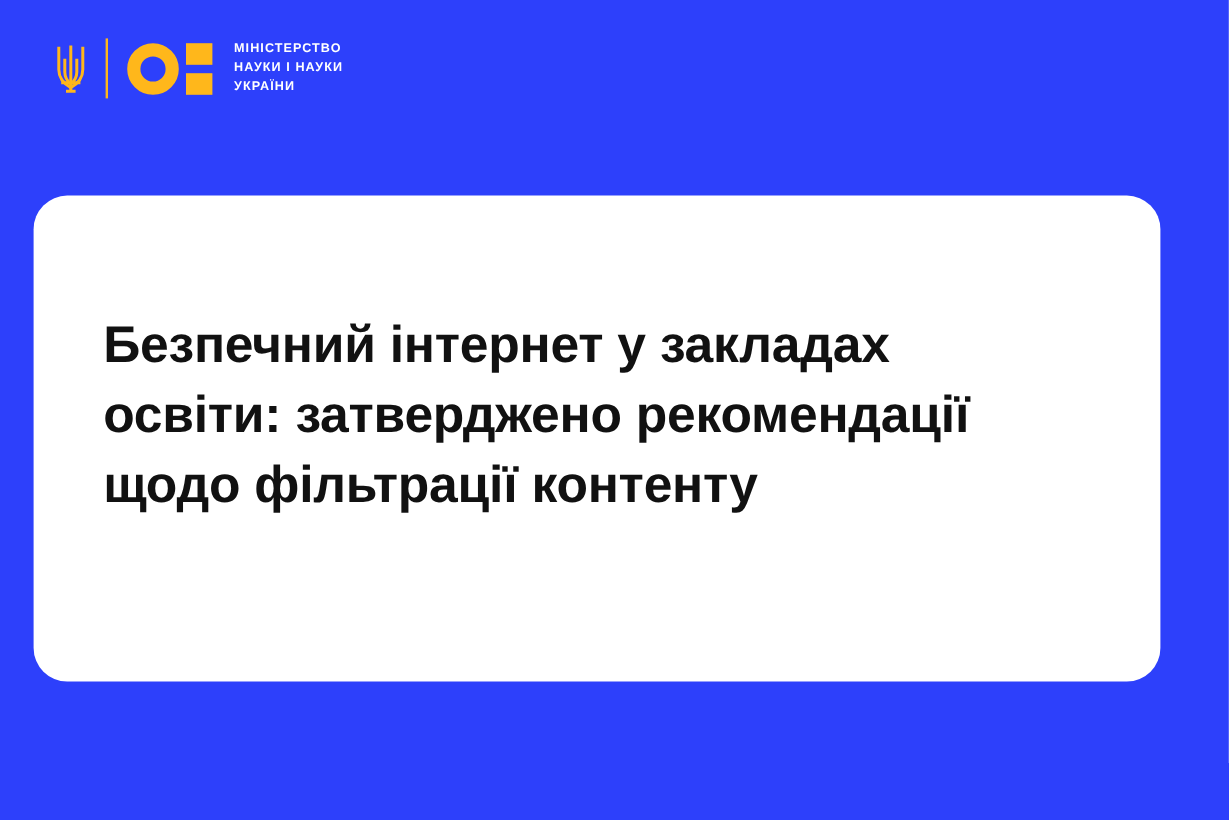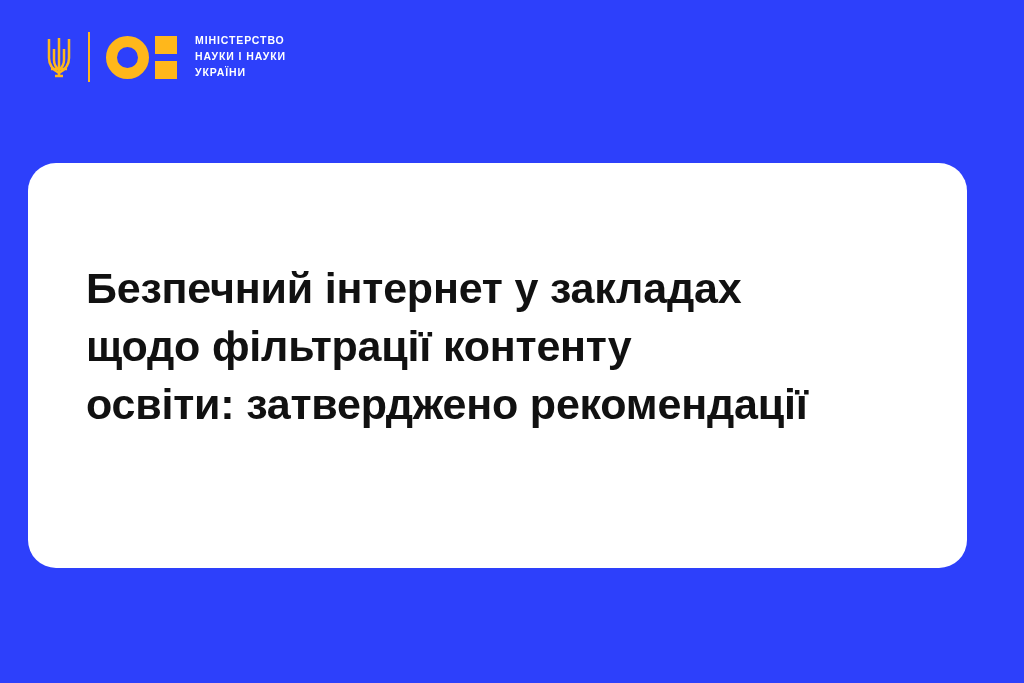--- a/index.html
+++ b/index.html
@@ -141,16 +141,16 @@
   <span class="ministry-text">
     <span class="ml">МІНІСТЕРСТВО</span>
     <span class="ml">НАУКИ І НАУКИ</span>
     <span class="ml">УКРАЇНИ</span>
   </span>
 </div>
 
 <div class="card">
   <h1 class="headline">
     <span class="hl">Безпечний інтернет у закладах</span>
+    <span class="hl">освіти: затверджено рекомендації</span>
     <span class="hl">щодо фільтрації контенту</span>
-    <span class="hl">освіти: затверджено рекомендації</span>
   </h1>
 </div>
 
 </body></html>

